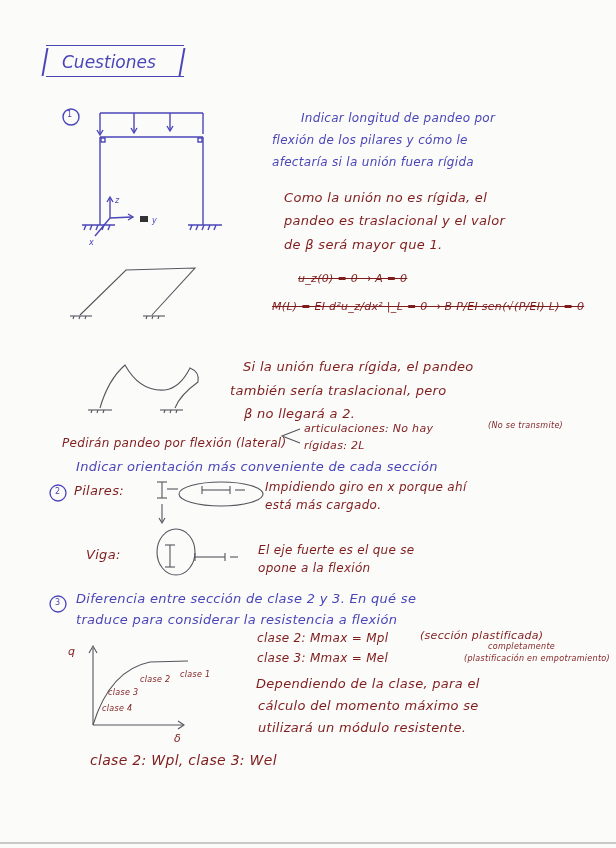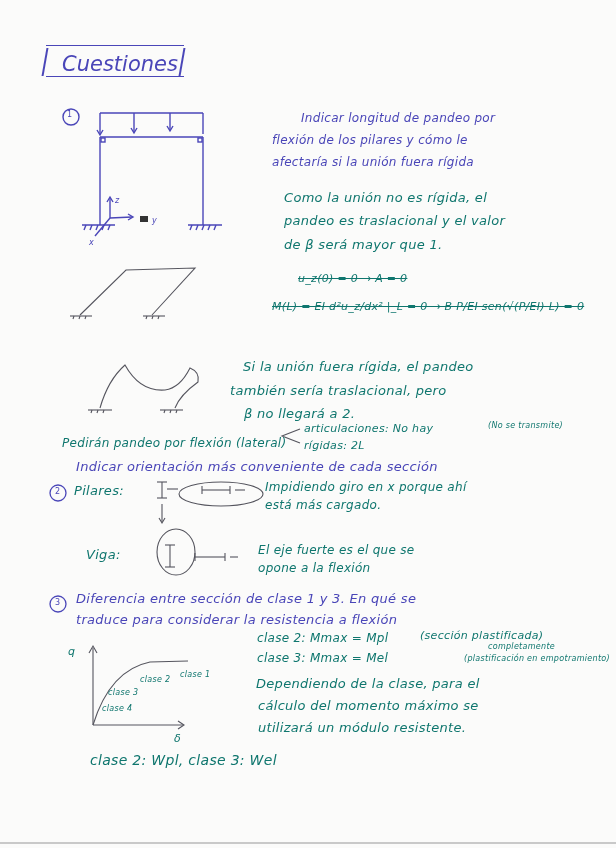--- a/index.html
+++ b/index.html
@@ -7,37 +7,37 @@
       width: 616px; height: 848px; position: relative; overflow: hidden;
       background: #fbfbfa;
       font-family: "DejaVu Sans", sans-serif;
     }
     .page { position: absolute; left: 0; top: 0; width: 616px; height: 848px; }
     .t {
       position: absolute; white-space: nowrap; font-style: italic;
       letter-spacing: 0.3px;
     }
     .blue { color: #4a46b8; }
-    .gray { color: #0f766e; }
+    .gray { color: #7f1d1d; }
     .s14 { font-size: 14px; }
     .s13 { font-size: 13px; }
     .s12 { font-size: 12px; }
     .s11 { font-size: 11px; }
     .s9 { font-size: 8px; }
     .title-box {
       position: absolute; left: 46px; top: 45px; width: 138px; height: 30px;
       border-top: 1.5px solid #4a46b8; border-bottom: 1.5px solid #4a46b8;
     }
     .title-box:before, .title-box:after {
       content: ""; position: absolute; top: 2px; width: 1.5px; height: 28px; background: #4a46b8;
       transform: skewX(-10deg);
     }
     .title-box:before { left: -2px; }
     .title-box:after { right: 2px; }
-    .title-text { position: absolute; left: 62px; top: 52px; font-size: 21px; color: #4a46b8; font-style: italic; }
+    .title-text { position: absolute; left: 62px; top: 52px; font-size: 17px; color: #4a46b8; font-style: italic; }
     .strike { text-decoration: line-through; }
     .bottom-line { position: absolute; left: 0; top: 842px; width: 616px; height: 2px; background: #c9c9c9; }
     svg { position: absolute; left: 0; top: 0; }
   </style>
 </head>
 <body>
 
 <div class="page">
 
   <div class="title-box"></div>
@@ -159,21 +159,21 @@
   <div class="t blue s13" style="left:76px;top:459px;">Indicar orientación más conveniente de cada sección</div>
   <div class="t blue s9" style="left:55px;top:487px;font-style:normal;">2</div>
   <div class="t gray s13" style="left:74px;top:483px;">Pilares:</div>
   <div class="t gray s12" style="left:265px;top:480px;">Impidiendo giro en x porque ahí</div>
   <div class="t gray s12" style="left:265px;top:498px;">está más cargado.</div>
   <div class="t gray s13" style="left:86px;top:547px;">Viga:</div>
   <div class="t gray s12" style="left:258px;top:543px;">El eje fuerte es el que se</div>
   <div class="t gray s12" style="left:258px;top:561px;">opone a la flexión</div>
 
   <div class="t blue s9" style="left:55px;top:598px;font-style:normal;">3</div>
-  <div class="t blue s13" style="left:76px;top:591px;">Diferencia entre sección de clase 1 y 3. En qué se</div>
+  <div class="t blue s13" style="left:76px;top:591px;">Diferencia entre sección de clase 2 y 3. En qué se</div>
   <div class="t blue s13" style="left:76px;top:612px;">traduce para considerar la resistencia a flexión</div>
 
   <div class="t gray s12" style="left:257px;top:631px;">clase 2: Mmax = Mpl</div>
   <div class="t gray s11" style="left:420px;top:629px;">(sección plastificada)</div>
   <div class="t gray s9" style="left:488px;top:642px;">completamente</div>
   <div class="t gray s12" style="left:257px;top:651px;">clase 3: Mmax = Mel</div>
   <div class="t gray s9" style="left:424px;top:654px;padding-left:40px;">(plastificación en empotramiento)</div>
 
   <div class="t gray s13" style="left:258px;top:698px;">cálculo del momento máximo se</div>
   <div class="t gray s13" style="left:256px;top:676px;">Dependiendo de la clase, para el</div>

